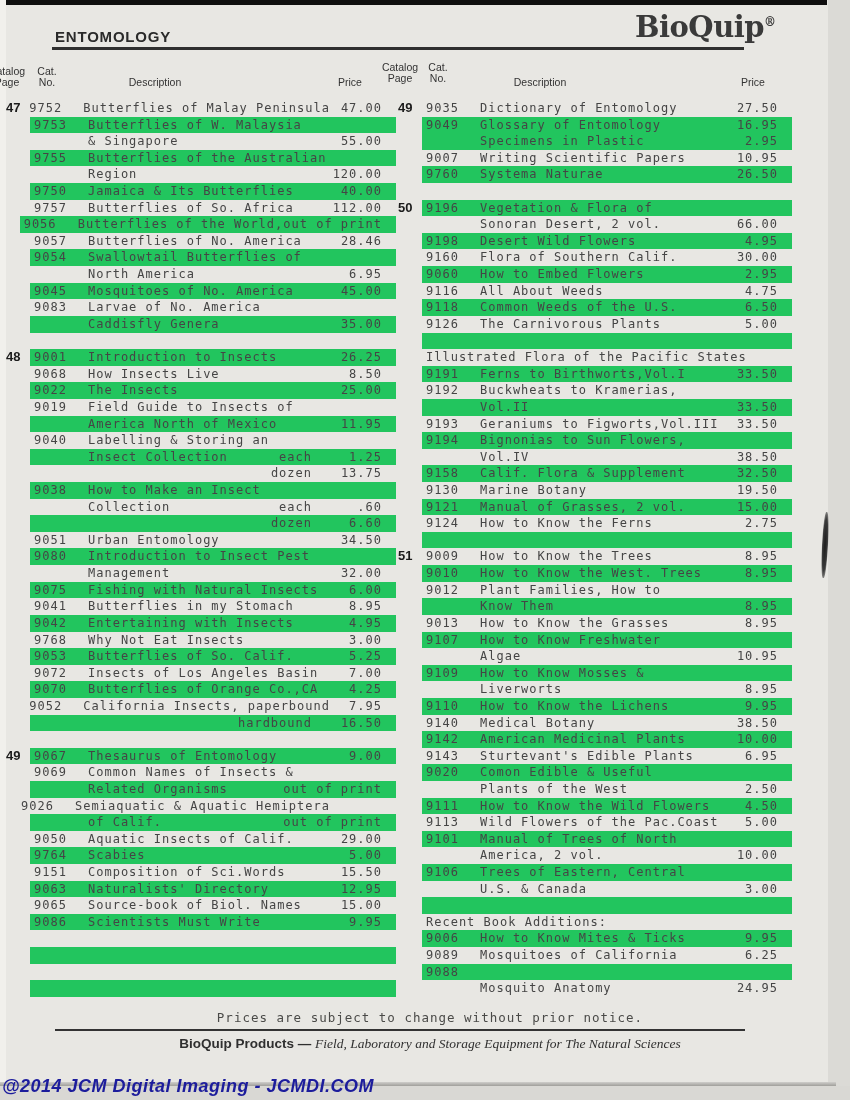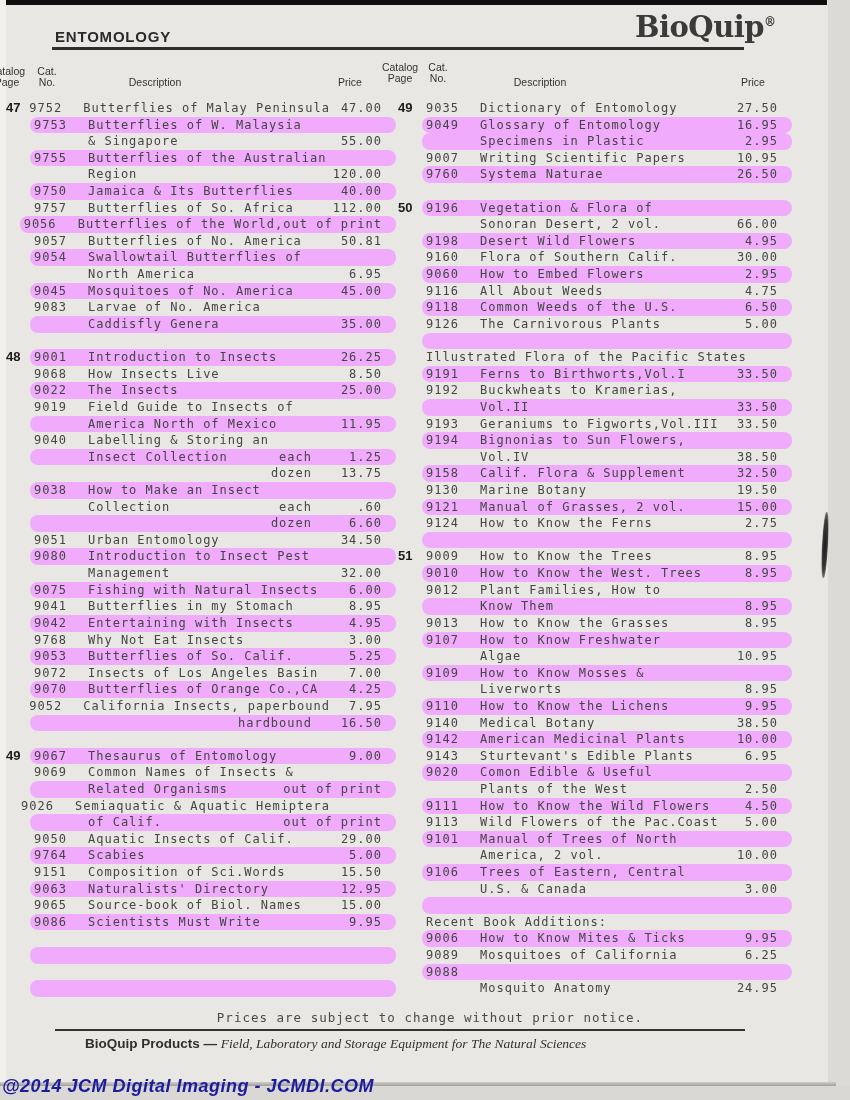--- a/index.html
+++ b/index.html
@@ -27,29 +27,29 @@
   
   .col{position:absolute;top:100px;}
   .col-left{left:6px;width:390px;}
   .col-right{left:398px;width:394px;}
   .row{display:flex;height:16.62px;}
   .pg{width:24px;font-weight:bold;font-size:13px;color:#1b1b1b;line-height:16.62px;
       font-family:"Liberation Sans",sans-serif;}
   .band{flex:1;display:flex;padding:0 14px 0 4px;line-height:16.62px;
     font-family:"DejaVu Sans Mono",monospace;font-size:12px;letter-spacing:1px;color:#454545;
     white-space:pre;}
-  .band.shaded{background:#f0abfc;border-radius:8px;}
+  .band.shaded{background:#22c55e;}
   .cat{width:54px;flex:none;}
   .desc{flex:1;overflow:visible;}
   .mid{flex:none;padding-right:18px;}
   .price{flex:none;min-width:52px;text-align:right;}
   .heading{flex:1;}
   
   .footer-rule{position:absolute;left:55px;top:1029px;width:690px;height:2px;background:#333;}
-  .footer-line{position:absolute;left:85px;top:1036px;width:690px;
+  .footer-line{position:absolute;left:85px;top:1036px;width:690px;text-align:center;
     font-size:13.5px;color:#2f2f2f;}
   .footer-line .bold{font-weight:bold;font-family:"Liberation Sans",sans-serif;}
   .footer-line .ital{font-family:"Liberation Serif",serif;font-style:italic;}
   .notice{position:absolute;left:85px;top:1010px;width:690px;text-align:center;
     font-family:"DejaVu Sans Mono",monospace;font-size:12.5px;letter-spacing:1px;color:#4a4a48;}
   .watermark{position:absolute;left:2px;top:1076px;font-weight:bold;font-style:italic;
     font-size:18px;letter-spacing:.5px;color:#1c1c9c;z-index:5;}
 </style>
 </head>
 <body>
@@ -104,21 +104,21 @@
     <div class="row">
       <span class="pg"></span>
       <span class="band"><span class="cat">9757</span><span class="desc">Butterflies of So. Africa</span><span class="price">112.00</span></span>
     </div>
     <div class="row">
       <span class="pg"></span>
       <span class="band shaded"><span class="cat">9056</span><span class="desc">Butterflies of the World,</span><span class="price">out of print</span></span>
     </div>
     <div class="row">
       <span class="pg"></span>
-      <span class="band"><span class="cat">9057</span><span class="desc">Butterflies of No. America</span><span class="price">50.81</span></span>
+      <span class="band"><span class="cat">9057</span><span class="desc">Butterflies of No. America</span><span class="price">28.46</span></span>
     </div>
     <div class="row">
       <span class="pg"></span>
       <span class="band shaded"><span class="cat">9054</span><span class="desc">Swallowtail Butterflies of</span><span class="price"></span></span>
     </div>
     <div class="row">
       <span class="pg"></span>
       <span class="band"><span class="cat"></span><span class="desc">North America</span><span class="price">6.95</span></span>
     </div>
     <div class="row">

